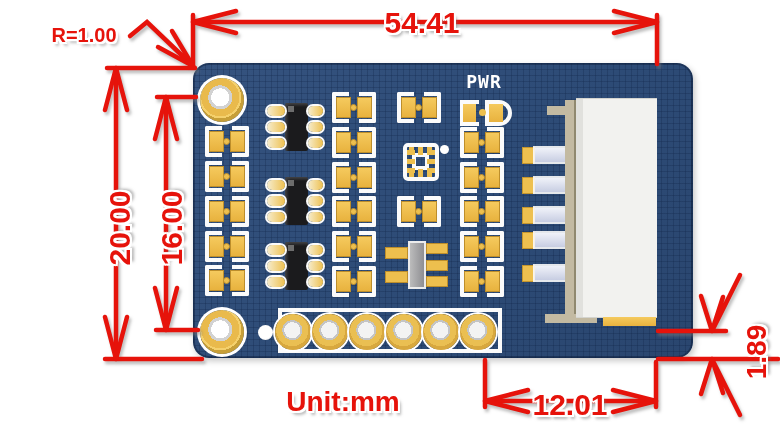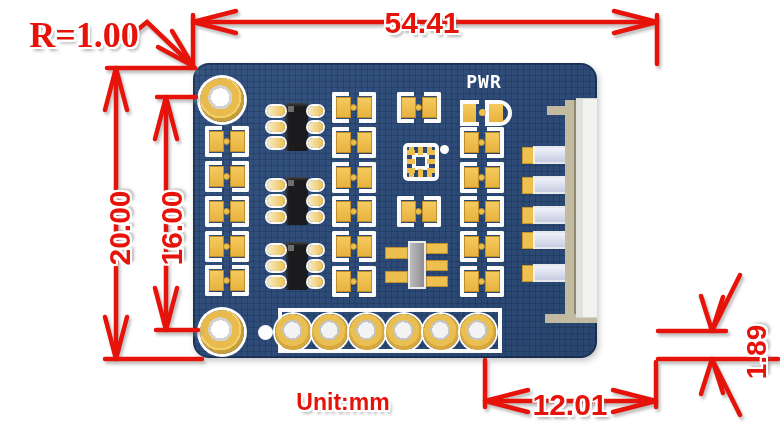--- a/index.html
+++ b/index.html
@@ -1,21 +1,21 @@
 <!DOCTYPE html>
 <html><head>
 <meta charset="utf-8">
 <style>
   html,body{margin:0;padding:0;background:#fff;}
   *{box-sizing:border-box;}
   #canvas{position:relative;width:780px;height:425px;background:#fff;overflow:hidden;
           font-family:"Liberation Sans",sans-serif;}
 
   
-  #board{position:absolute;left:193px;top:63px;width:404px;height:295px;
+  #board{position:absolute;left:193px;top:63px;width:500px;height:295px;
     border-radius:16px;overflow:hidden;
     background:
       repeating-linear-gradient(90deg, rgba(15,35,70,.28) 0 1px, transparent 1px 6px),
       repeating-linear-gradient(0deg, rgba(15,35,70,.28) 0 1px, transparent 1px 6px),
       linear-gradient(135deg,#35537f 0%,#2d4b76 55%,#2a466f 100%);
     box-shadow: inset 0 0 0 2px rgba(8,22,50,.4), 2px 3px 6px rgba(0,0,0,.22);}
   .abs{position:absolute;display:block;}
 
   
   .mh{width:44px;height:44px;border-radius:50%;
@@ -368,19 +368,19 @@
 
       <g>
         <path d="M658,331 H726 M658,359 H778"></path>
         <path d="M712,331 L740,275 M712,331 L701,296 M712,331 L723,297"></path>
         <path d="M712,359 L740,415 M712,359 L701,394 M712,359 L723,393"></path>
       </g>
     </g>
   </svg>
 
   <div class="dim" style="left:352px;top:6px;width:140px;">54.41</div>
-  <div class="dim" style="left:24px;top:18px;width:120px;font-size:36px;font-family:Liberation Serif, serif;">R=1.00</div>
+  <div class="dim" style="left:24px;top:18px;width:120px;font-size:20px;">R=1.00</div>
   <div class="dim vert" style="left:50px;top:211px;width:140px;">20.00</div>
   <div class="dim vert" style="left:102px;top:211px;width:140px;">16.00</div>
   <div class="dim" style="left:500px;top:388px;width:140px;">12.01</div>
   <div class="dim vert" style="left:702px;top:335px;width:110px;font-size:28px;">1.89</div>
-  <div class="dim" style="left:253px;top:385px;width:180px;font-size:23px;">Unit:mm</div>
+  <div class="dim" style="left:253px;top:385px;width:180px;font-size:28px;">Unit:mm</div>
 </div>
 
 </body></html>

